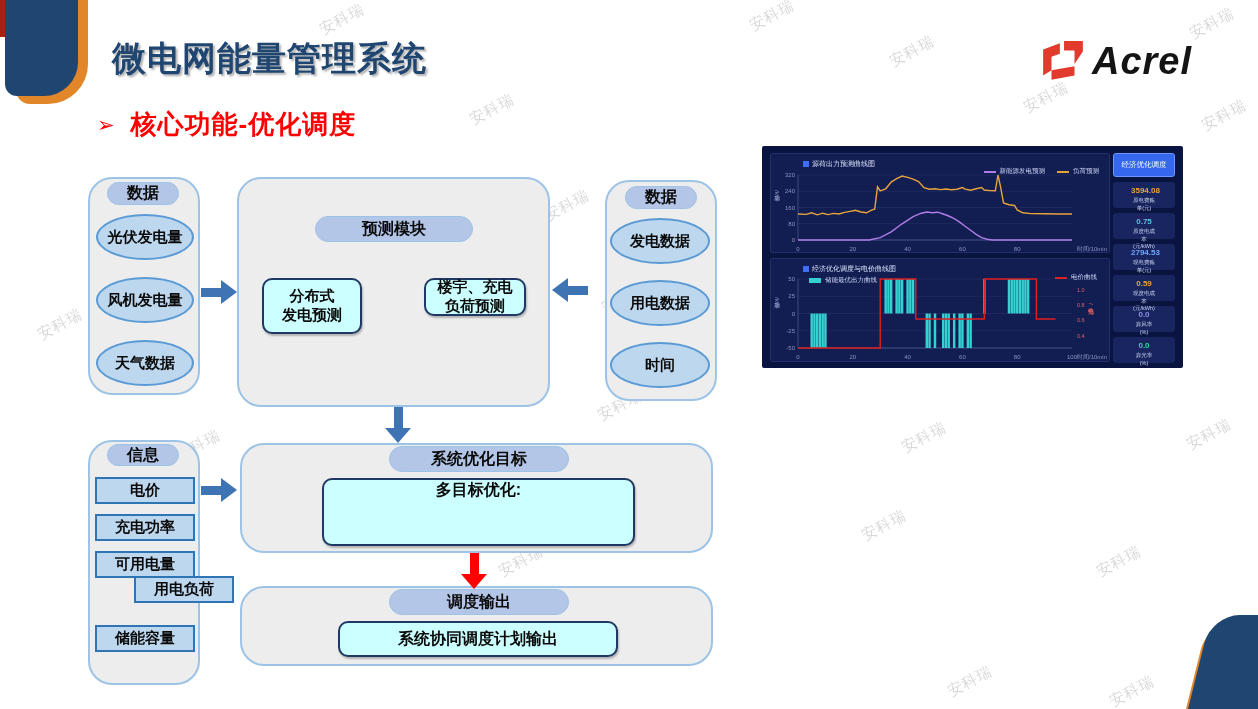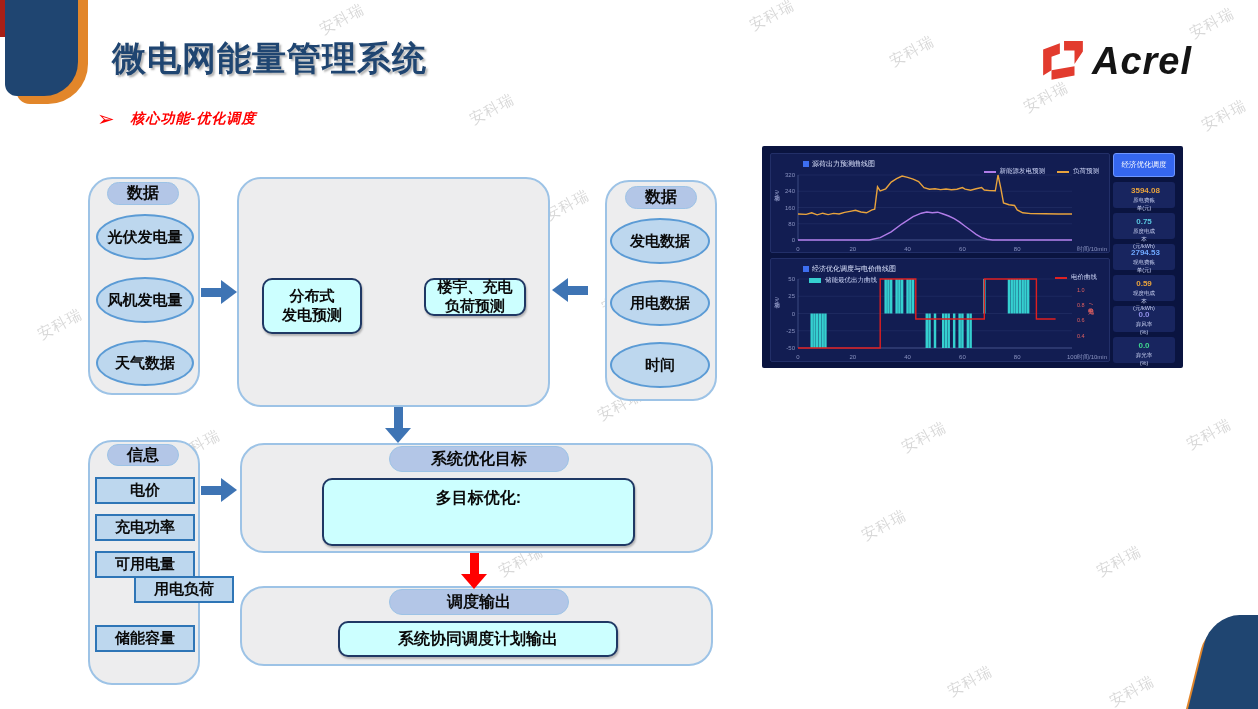--- a/index.html
+++ b/index.html
@@ -16,21 +16,21 @@
   
   .wm{position:absolute;color:rgba(125,125,125,0.30);font-size:15px;letter-spacing:1px;
       transform:rotate(-28deg);white-space:nowrap;pointer-events:none;}
   
   .page-title{position:absolute;left:112px;top:36px;font-size:34px;font-weight:bold;color:#1f4571;
               letter-spacing:1px;text-shadow:2px 2px 2px rgba(90,90,90,0.45);}
   .logo{position:absolute;left:1040px;top:40px;display:flex;align-items:center;}
   .logo-text{font-size:38px;font-weight:bold;font-style:italic;color:#141414;letter-spacing:1px;margin-left:6px;}
   .subtitle{position:absolute;left:97px;top:107px;display:flex;align-items:center;}
   .subtitle-arrow{color:#ff0000;font-size:21px;margin-right:16px;}
-  .subtitle-text{color:#ff0000;font-size:14px;font-weight:bold;letter-spacing:1px;font-style:italic;}
+  .subtitle-text{color:#ff0000;font-size:26px;font-weight:bold;letter-spacing:1px;}
   
   .cbox{position:absolute;background:#ededee;border:2px solid #9dc3e6;border-radius:24px;box-sizing:border-box;}
   .pill{position:absolute;background:#b3c6e7;border:1px solid #9dc3e6;border-radius:14px;display:flex;align-items:center;
         justify-content:center;font-size:16px;font-weight:bold;color:#0a0a0a;box-sizing:border-box;}
   .ell{position:absolute;background:#bdd7ee;border:2px solid #5b9bd5;border-radius:50%;display:flex;align-items:center;
        justify-content:center;font-size:15px;font-weight:bold;color:#0a0a0a;box-sizing:border-box;text-align:right;}
   .irect{position:absolute;background:#bdd7ee;border:2px solid #2e75b6;display:flex;align-items:center;
          justify-content:center;font-size:15px;font-weight:bold;color:#0a0a0a;box-sizing:border-box;}
   .cyan{position:absolute;background:#ccffff;border:2px solid #1f3864;border-radius:10px;display:flex;flex-direction:column;
         align-items:center;justify-content:center;font-size:15px;font-weight:bold;color:#0a0a0a;box-sizing:border-box;
@@ -41,21 +41,21 @@
                   border-top:12px solid transparent;border-bottom:12px solid transparent;}
   .arrow-l::before{content:"";position:absolute;right:0;top:8px;width:21px;height:9px;background:#3e74b4;}
   .arrow-l::after{content:"";position:absolute;right:20px;top:0;border-right:16px solid #3e74b4;
                   border-top:12px solid transparent;border-bottom:12px solid transparent;}
   .arrow-d{position:absolute;width:26px;height:36px;}
   .arrow-d::before{content:"";position:absolute;left:9px;top:0;width:9px;height:22px;background:#3e74b4;}
   .arrow-d::after{content:"";position:absolute;left:0;top:21px;border-top:15px solid #3e74b4;
                   border-left:13px solid transparent;border-right:13px solid transparent;}
   .arrow-d.red::before{background:#ff0000;}
   .arrow-d.red::after{border-top-color:#ff0000;}
-  .goal-box{flex-direction:row;align-items:flex-start;justify-content:center;padding-top:8px;font-size:16px;}
+  .goal-box{flex-direction:row;align-items:flex-start;justify-content:center;font-size:16px;}
   .goal-lines{display:flex;flex-direction:column;margin-left:8px;}
   
   .dash{position:absolute;left:762px;top:146px;width:421px;height:222px;background:#0a1440;border-radius:2px;}
   .dash-card{position:absolute;background:#121d52;border:1px solid #222f68;border-radius:2px;box-sizing:border-box;}
   .dash-title{position:absolute;left:32px;top:5px;font-size:7px;color:#dfe6ff;display:flex;align-items:center;}
   .dash-title .sq{width:6px;height:6px;background:#3d6ef0;margin-right:3px;display:inline-block;}
   .legend{position:absolute;display:flex;align-items:center;font-size:6.5px;color:#cdd5f6;gap:4px;}
   .legend .dash-line{width:12px;height:2px;display:inline-block;}
   .legend .swatch{width:12px;height:5px;display:inline-block;}
   .ylab{position:absolute;writing-mode:vertical-rl;font-size:6px;color:#8a93c0;}
@@ -116,20 +116,21 @@
     <span class="subtitle-text">核心功能-优化调度</span>
   </div>
 
   <div class="cbox" style="left:88px;top:177px;width:112px;height:218px;"></div>
   <div class="pill" style="left:107px;top:182px;width:72px;height:23px;">数据</div>
   <div class="ell" style="left:96px;top:214px;width:98px;height:46px;">光伏发电量</div>
   <div class="ell" style="left:96px;top:277px;width:98px;height:46px;">风机发电量</div>
   <div class="ell" style="left:96px;top:340px;width:98px;height:46px;">天气数据</div>
 
   <div class="cbox" style="left:237px;top:177px;width:313px;height:230px;"></div>
+  <div class="pill" style="left:315px;top:216px;width:158px;height:26px;">预测模块</div>
   <div class="cyan" style="left:262px;top:278px;width:100px;height:56px;">
     <span>分布式</span>
     <span>发电预测</span>
   </div>
   <div class="cyan" style="left:424px;top:278px;width:102px;height:38px;">
     <span>楼宇、充电</span>
     <span>负荷预测</span>
   </div>
 
   <div class="cbox" style="left:605px;top:180px;width:112px;height:221px;"></div>

